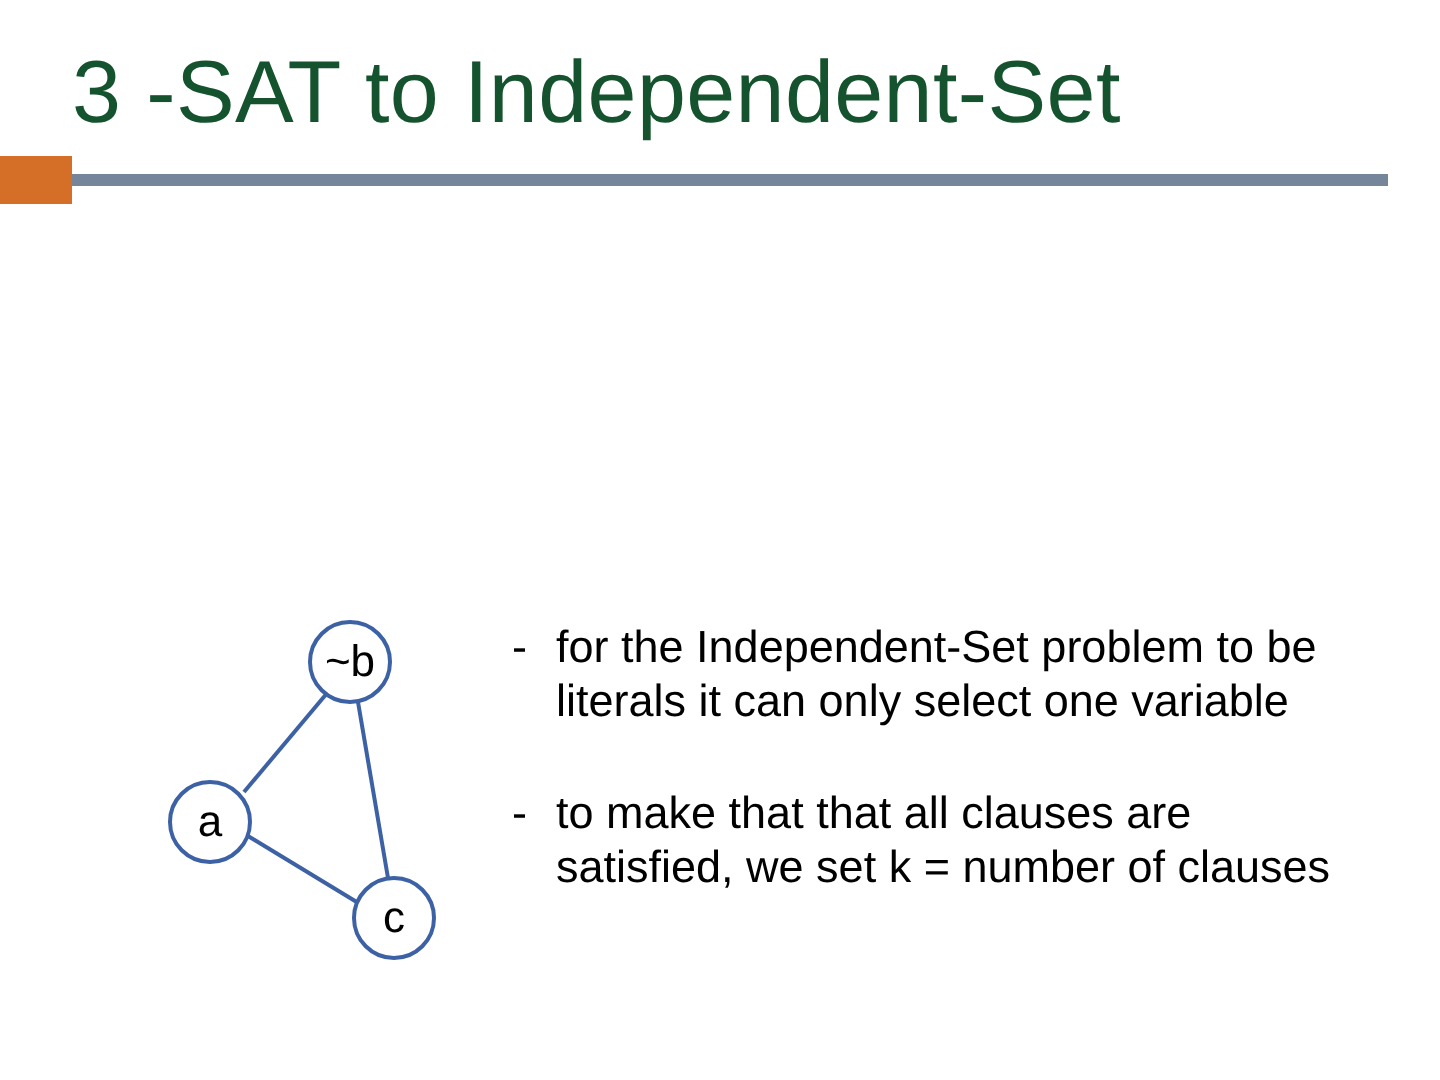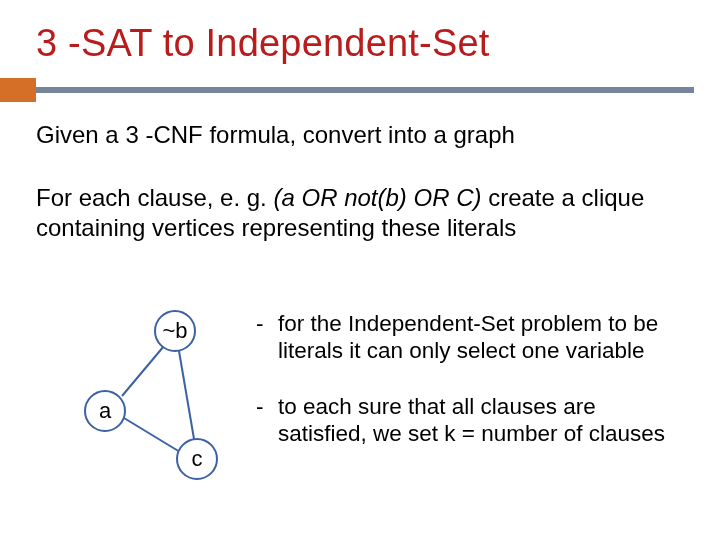--- a/index.html
+++ b/index.html
@@ -15,22 +15,22 @@
   .slide {
     position: relative;
     width: 720px;
     height: 540px;
     box-sizing: border-box;
   }
   .title {
     position: absolute;
     left: 36px;
     top: 22px;
-    font-size: 38px;
-    color: #b91c1c;
+    font-size: 44px;
+    color: #14532d;
     letter-spacing: 0.2px;
   }
   .accent-block {
     position: absolute;
     left: 0;
     top: 78px;
     width: 36px;
     height: 24px;
     background: #d56e27;
   }
@@ -109,44 +109,38 @@
 </style>
 </head>
 <body>
 
 <div class="slide">
 
   <div class="title">3 -SAT to Independent-Set</div>
   <div class="accent-block"></div>
   <div class="divider"></div>
 
-  <div class="body">
-    <div>Given a 3 -CNF formula, convert into a graph</div>
-    <div class="para2">
-      <span>For each clause, e. g. </span><span class="italic">(a OR not(b) OR C)</span><span> create a clique containing vertices representing these literals</span>
-    </div>
-  </div>
 
   <div class="lower">
     <div class="graph-area">
       <svg class="edges">
         <line x1="128" y1="36" x2="86" y2="86" stroke="#3c61a4" stroke-width="2"></line>
         <line x1="143" y1="41" x2="158" y2="129" stroke="#3c61a4" stroke-width="2"></line>
         <line x1="88" y1="108" x2="144" y2="142" stroke="#3c61a4" stroke-width="2"></line>
       </svg>
       <div class="node node-b">~b</div>
       <div class="node node-a">a</div>
       <div class="node node-c">c</div>
     </div>
 
     <div class="notes">
       <div class="item">
         <div class="dash">-</div>
         <div>for the Independent-Set problem to be literals it can only select one variable</div>
       </div>
       <div class="item">
         <div class="dash">-</div>
-        <div>to each sure that all clauses are satisfied, we set k = number of clauses</div>
+        <div>to make that that all clauses are satisfied, we set k = number of clauses</div>
       </div>
     </div>
   </div>
 
 </div>
 
 </body></html>

